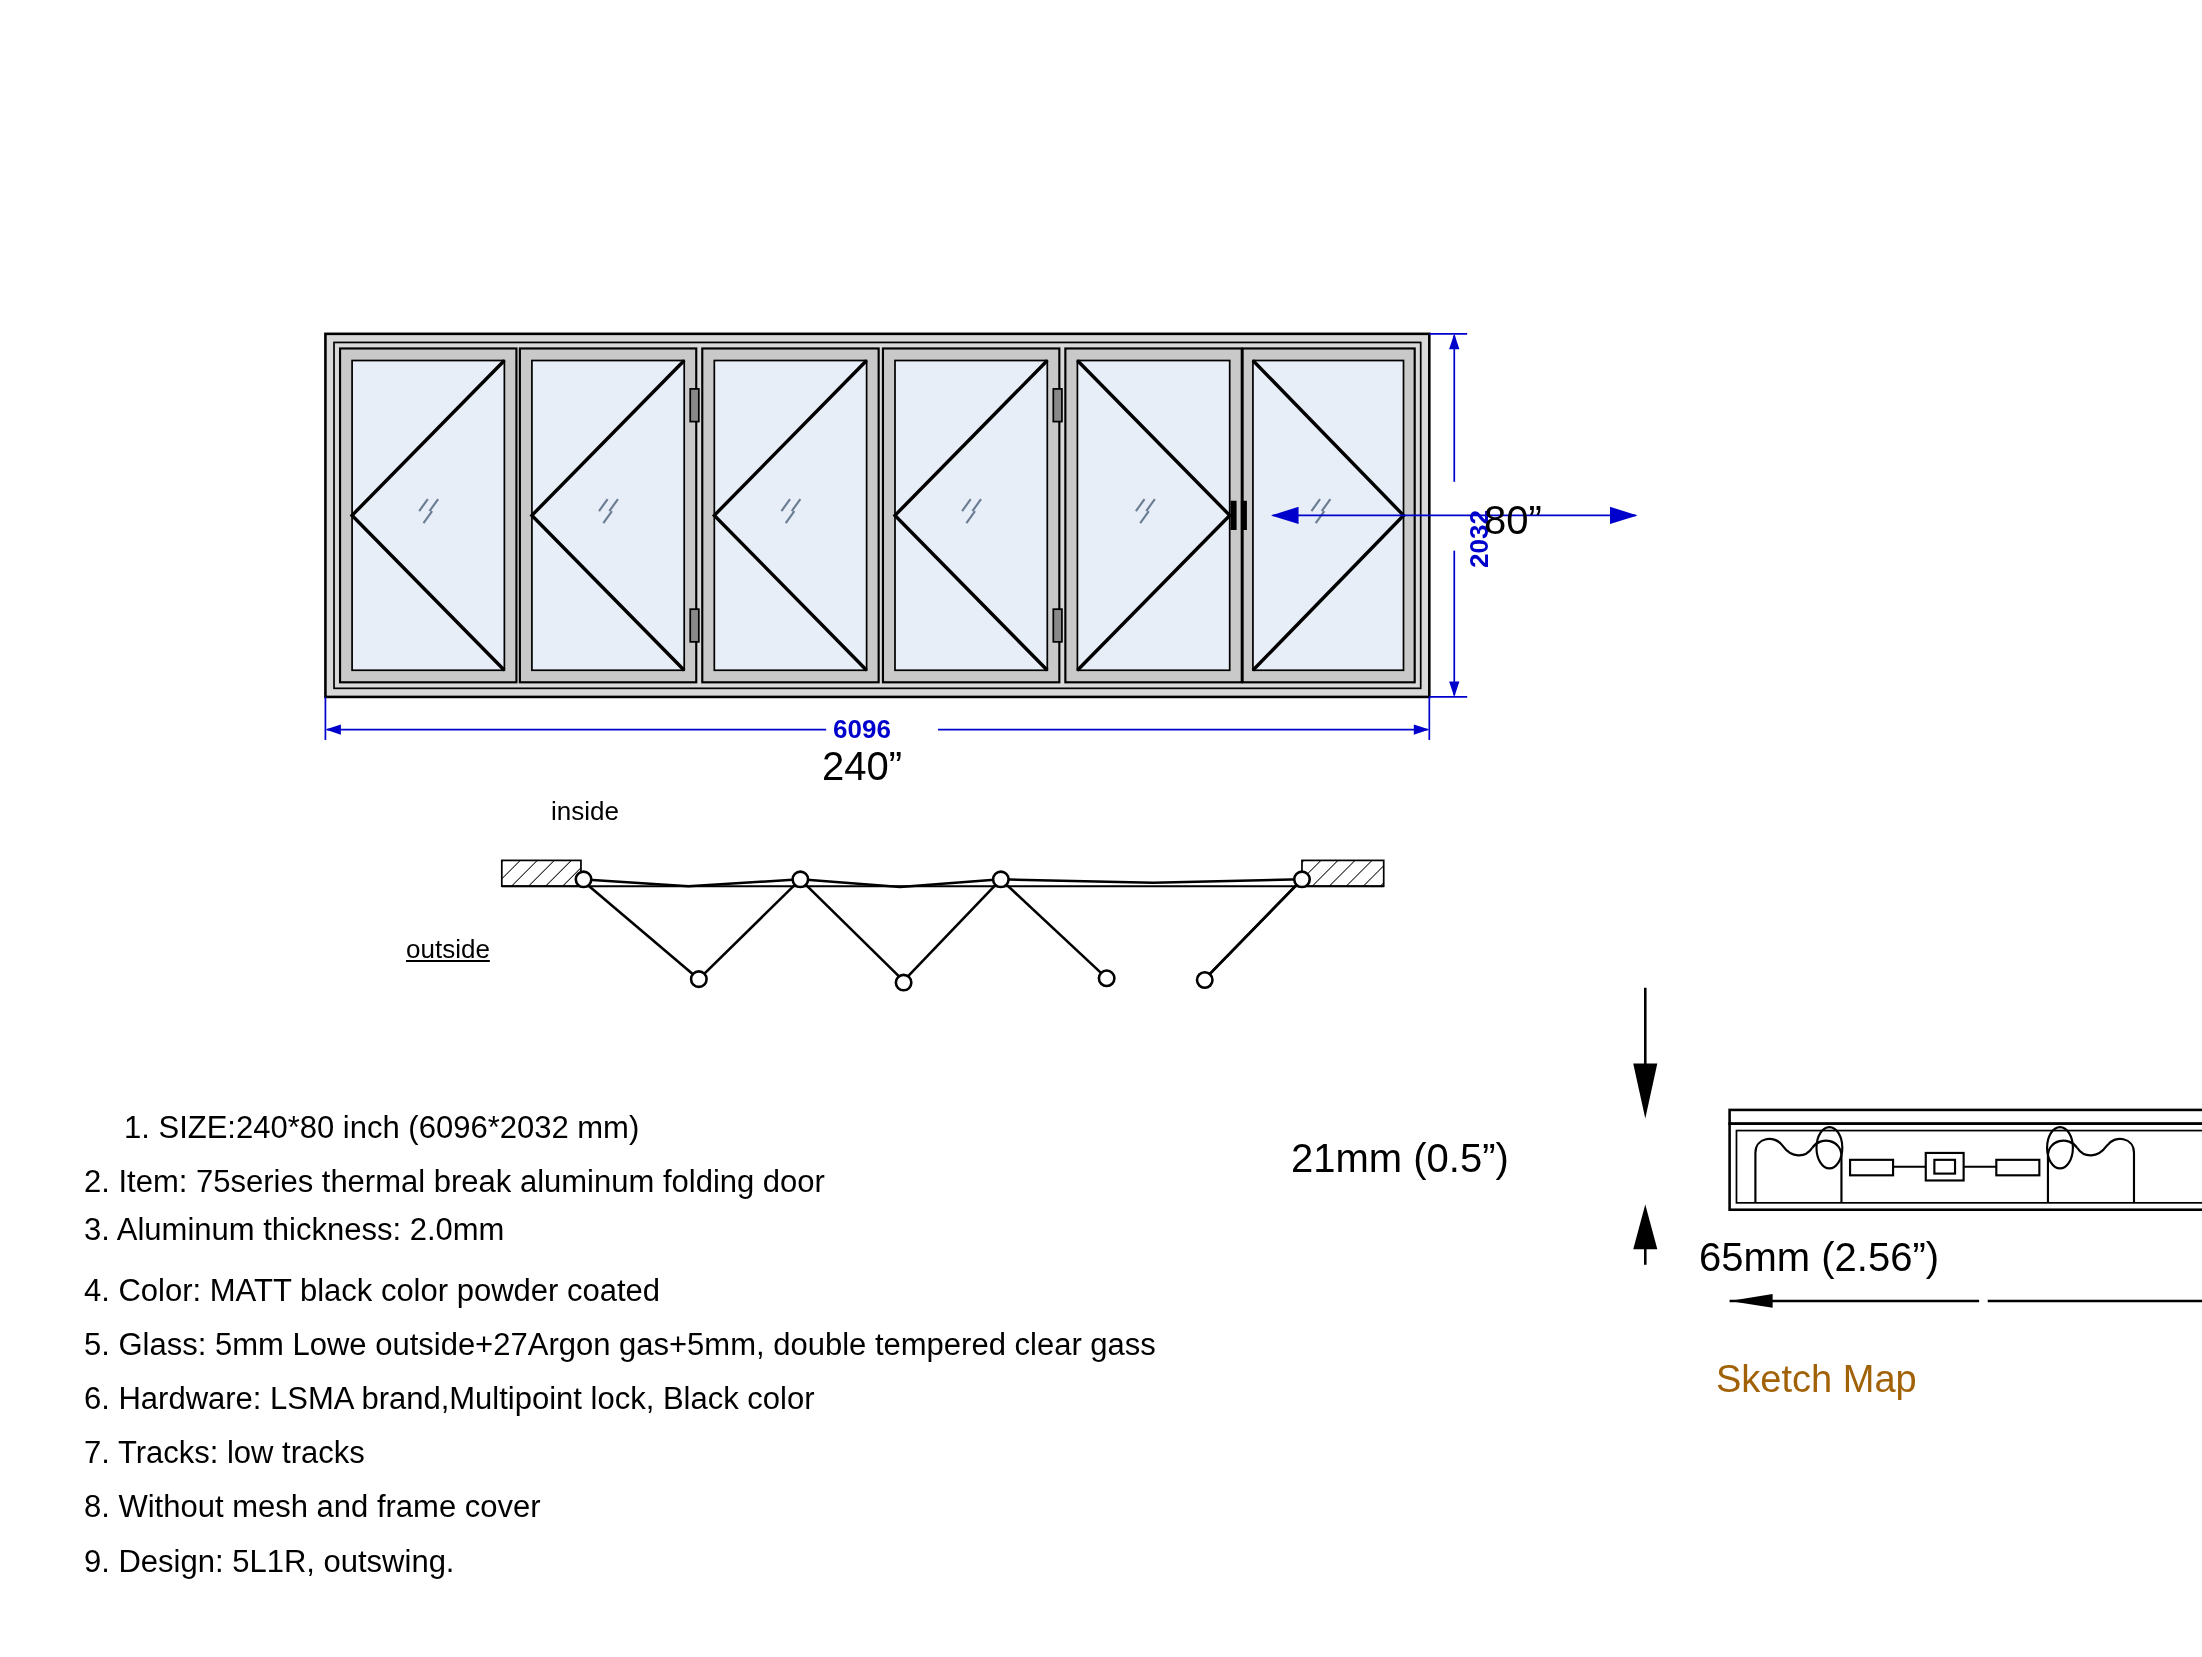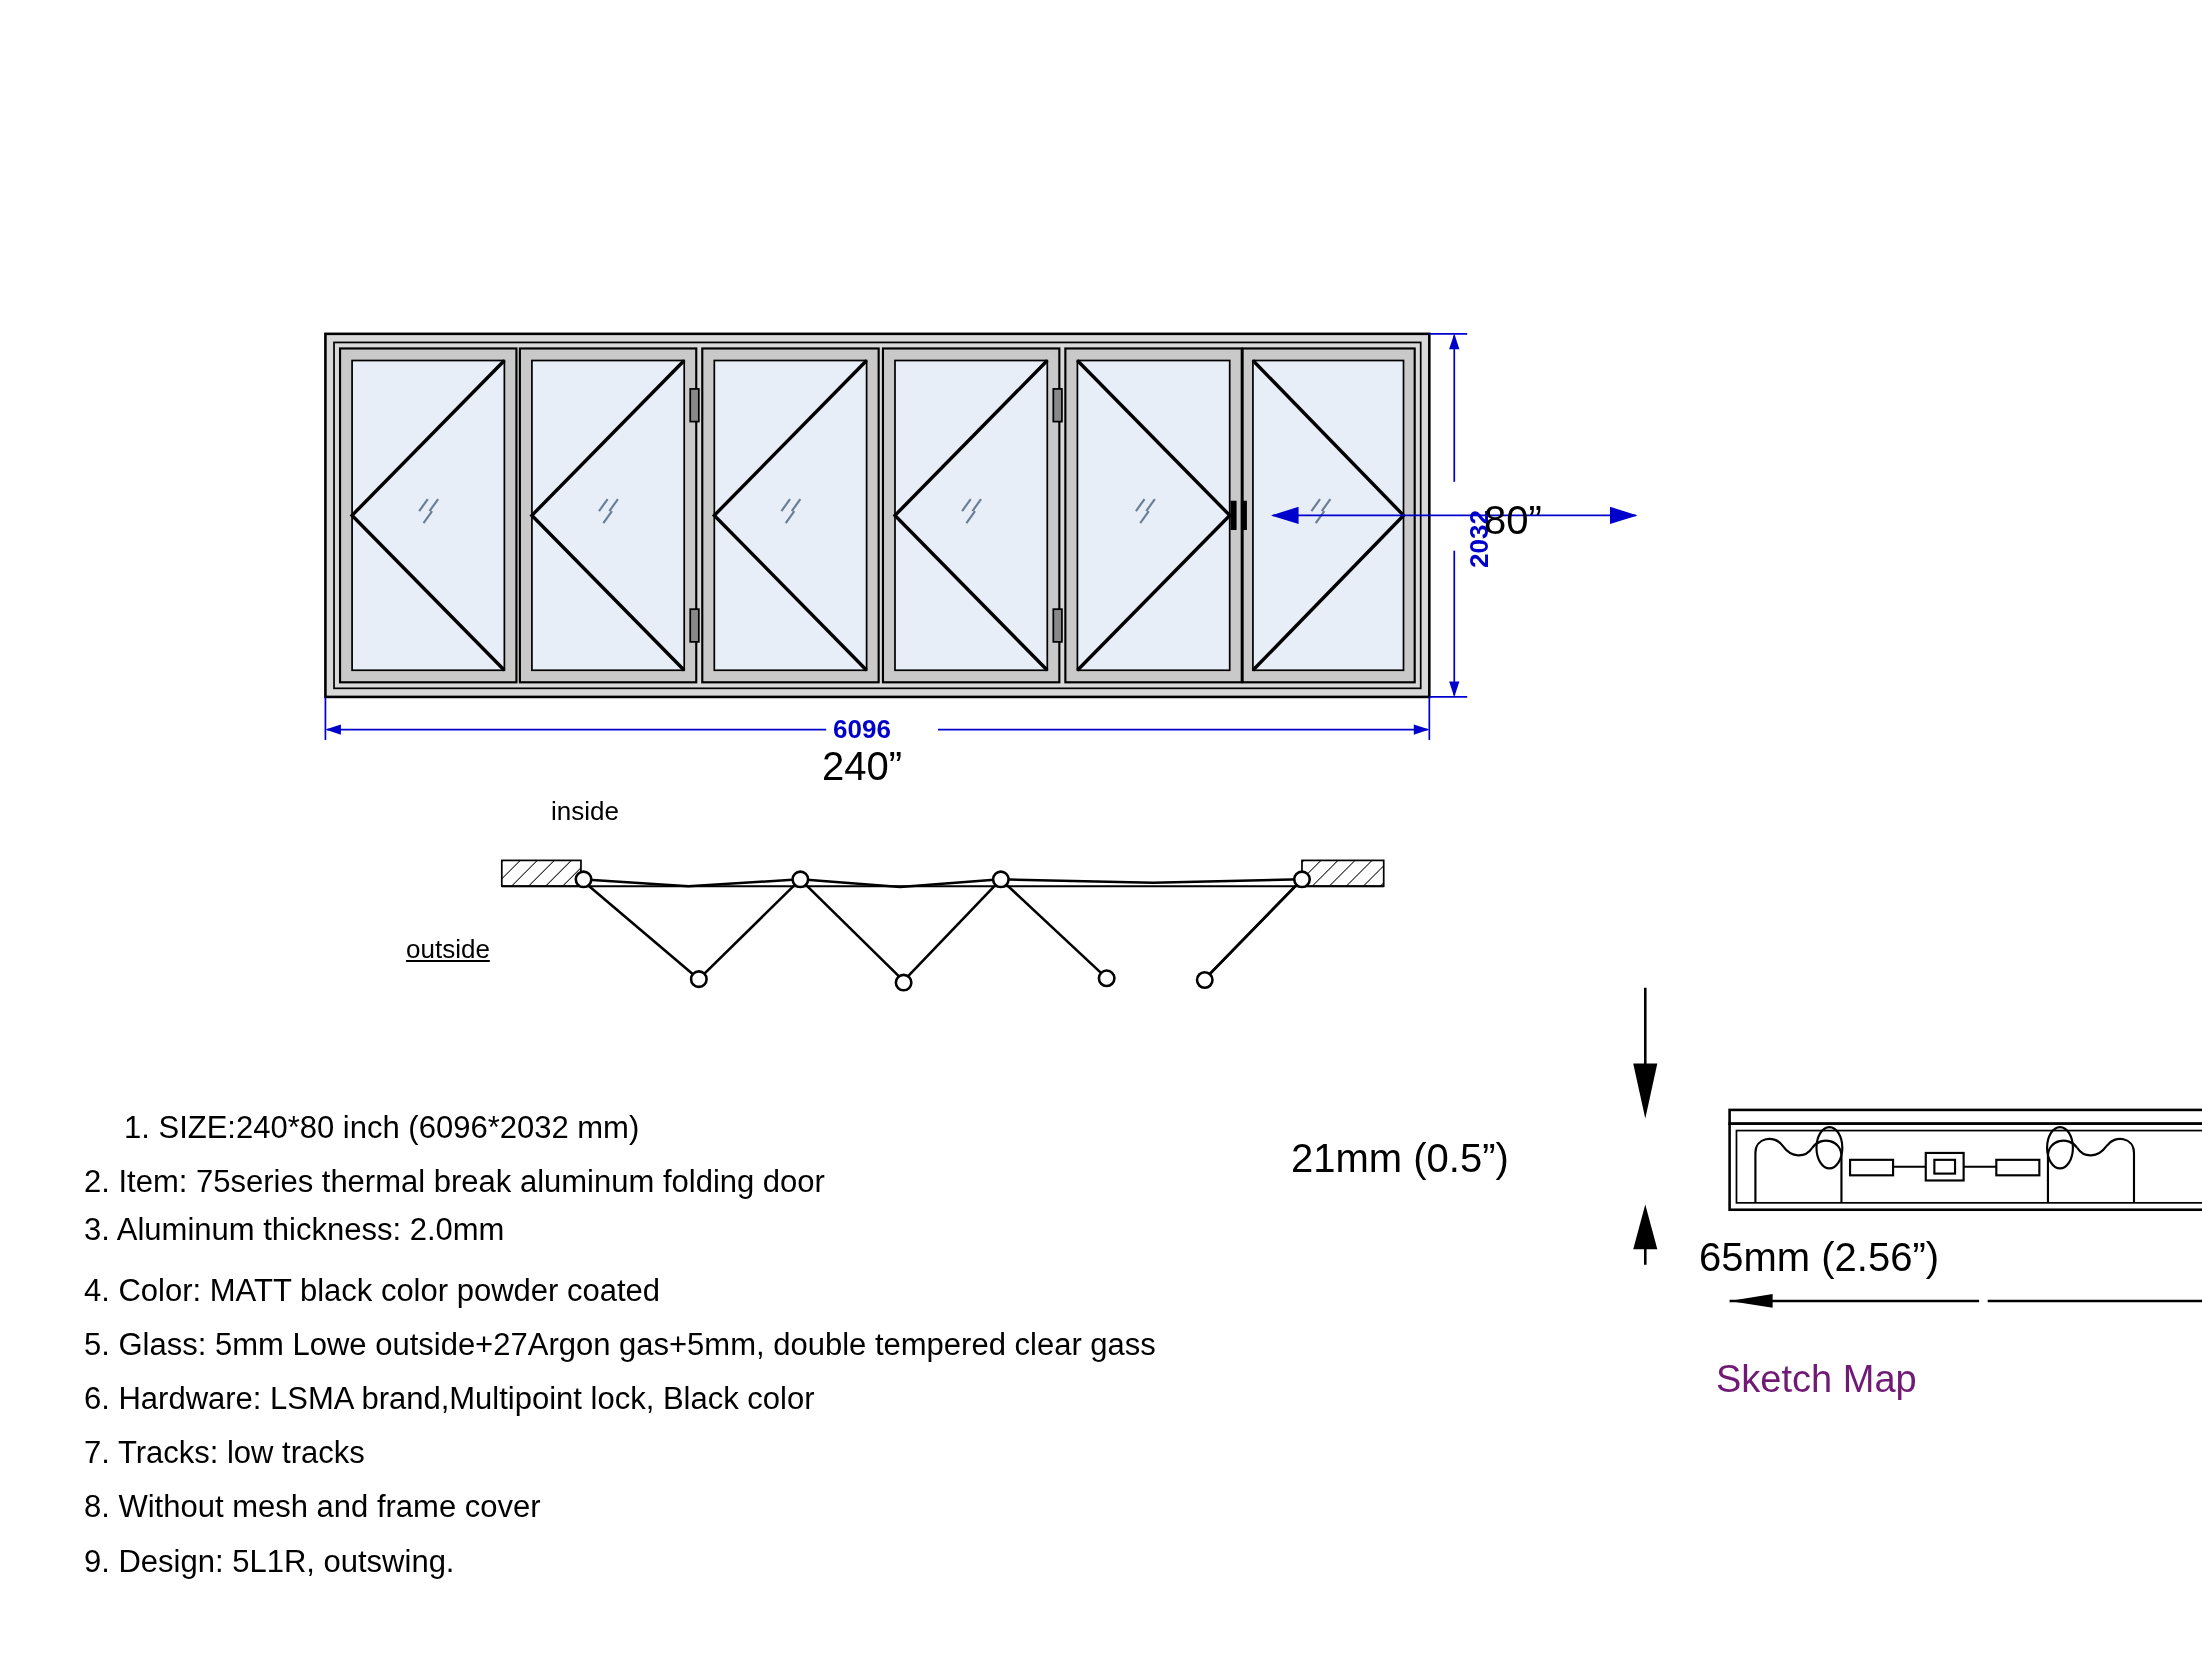--- a/index.html
+++ b/index.html
@@ -43,21 +43,21 @@
   }
   .label-io {
     color: #000000;
     font-size: 26px;
   }
   .spec-line {
     color: #000000;
     font-size: 31px;
   }
   .sketch-title {
-    color: #701a75;
+    color: #a16207;
     font-size: 38px;
   }
   .vert {
     transform: rotate(-90deg);
     transform-origin: left top;
   }
 </style>
 </head>
 <body>
 

